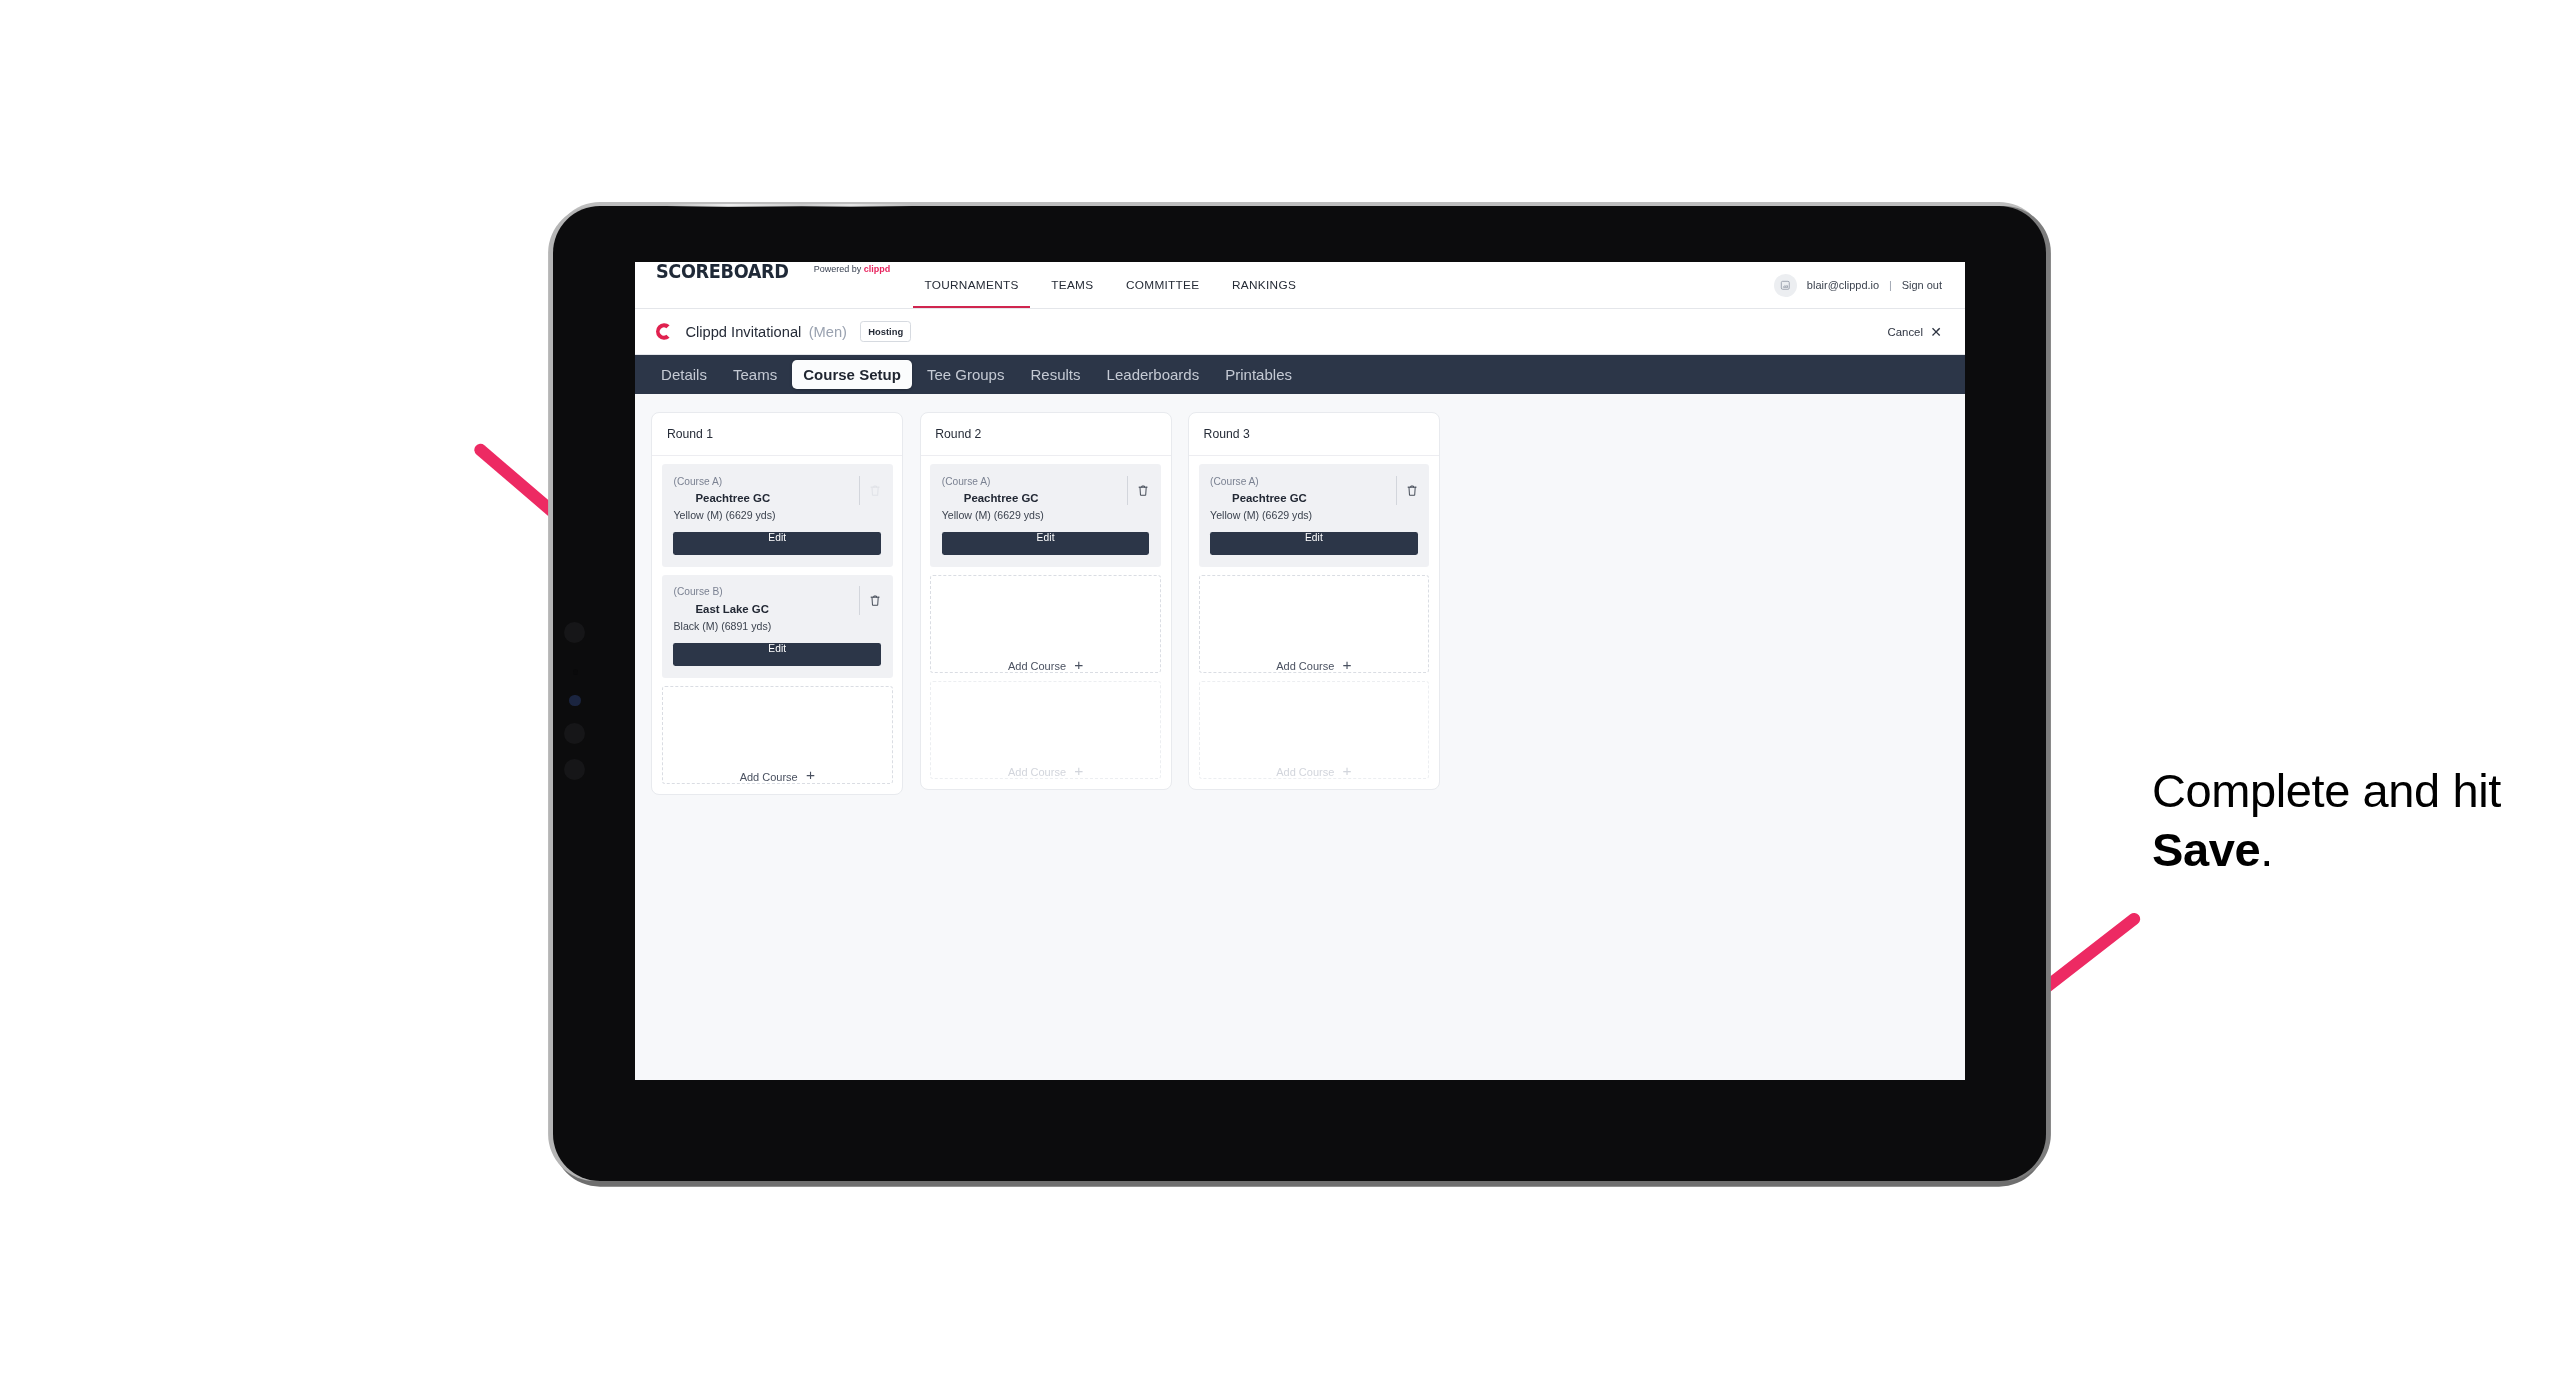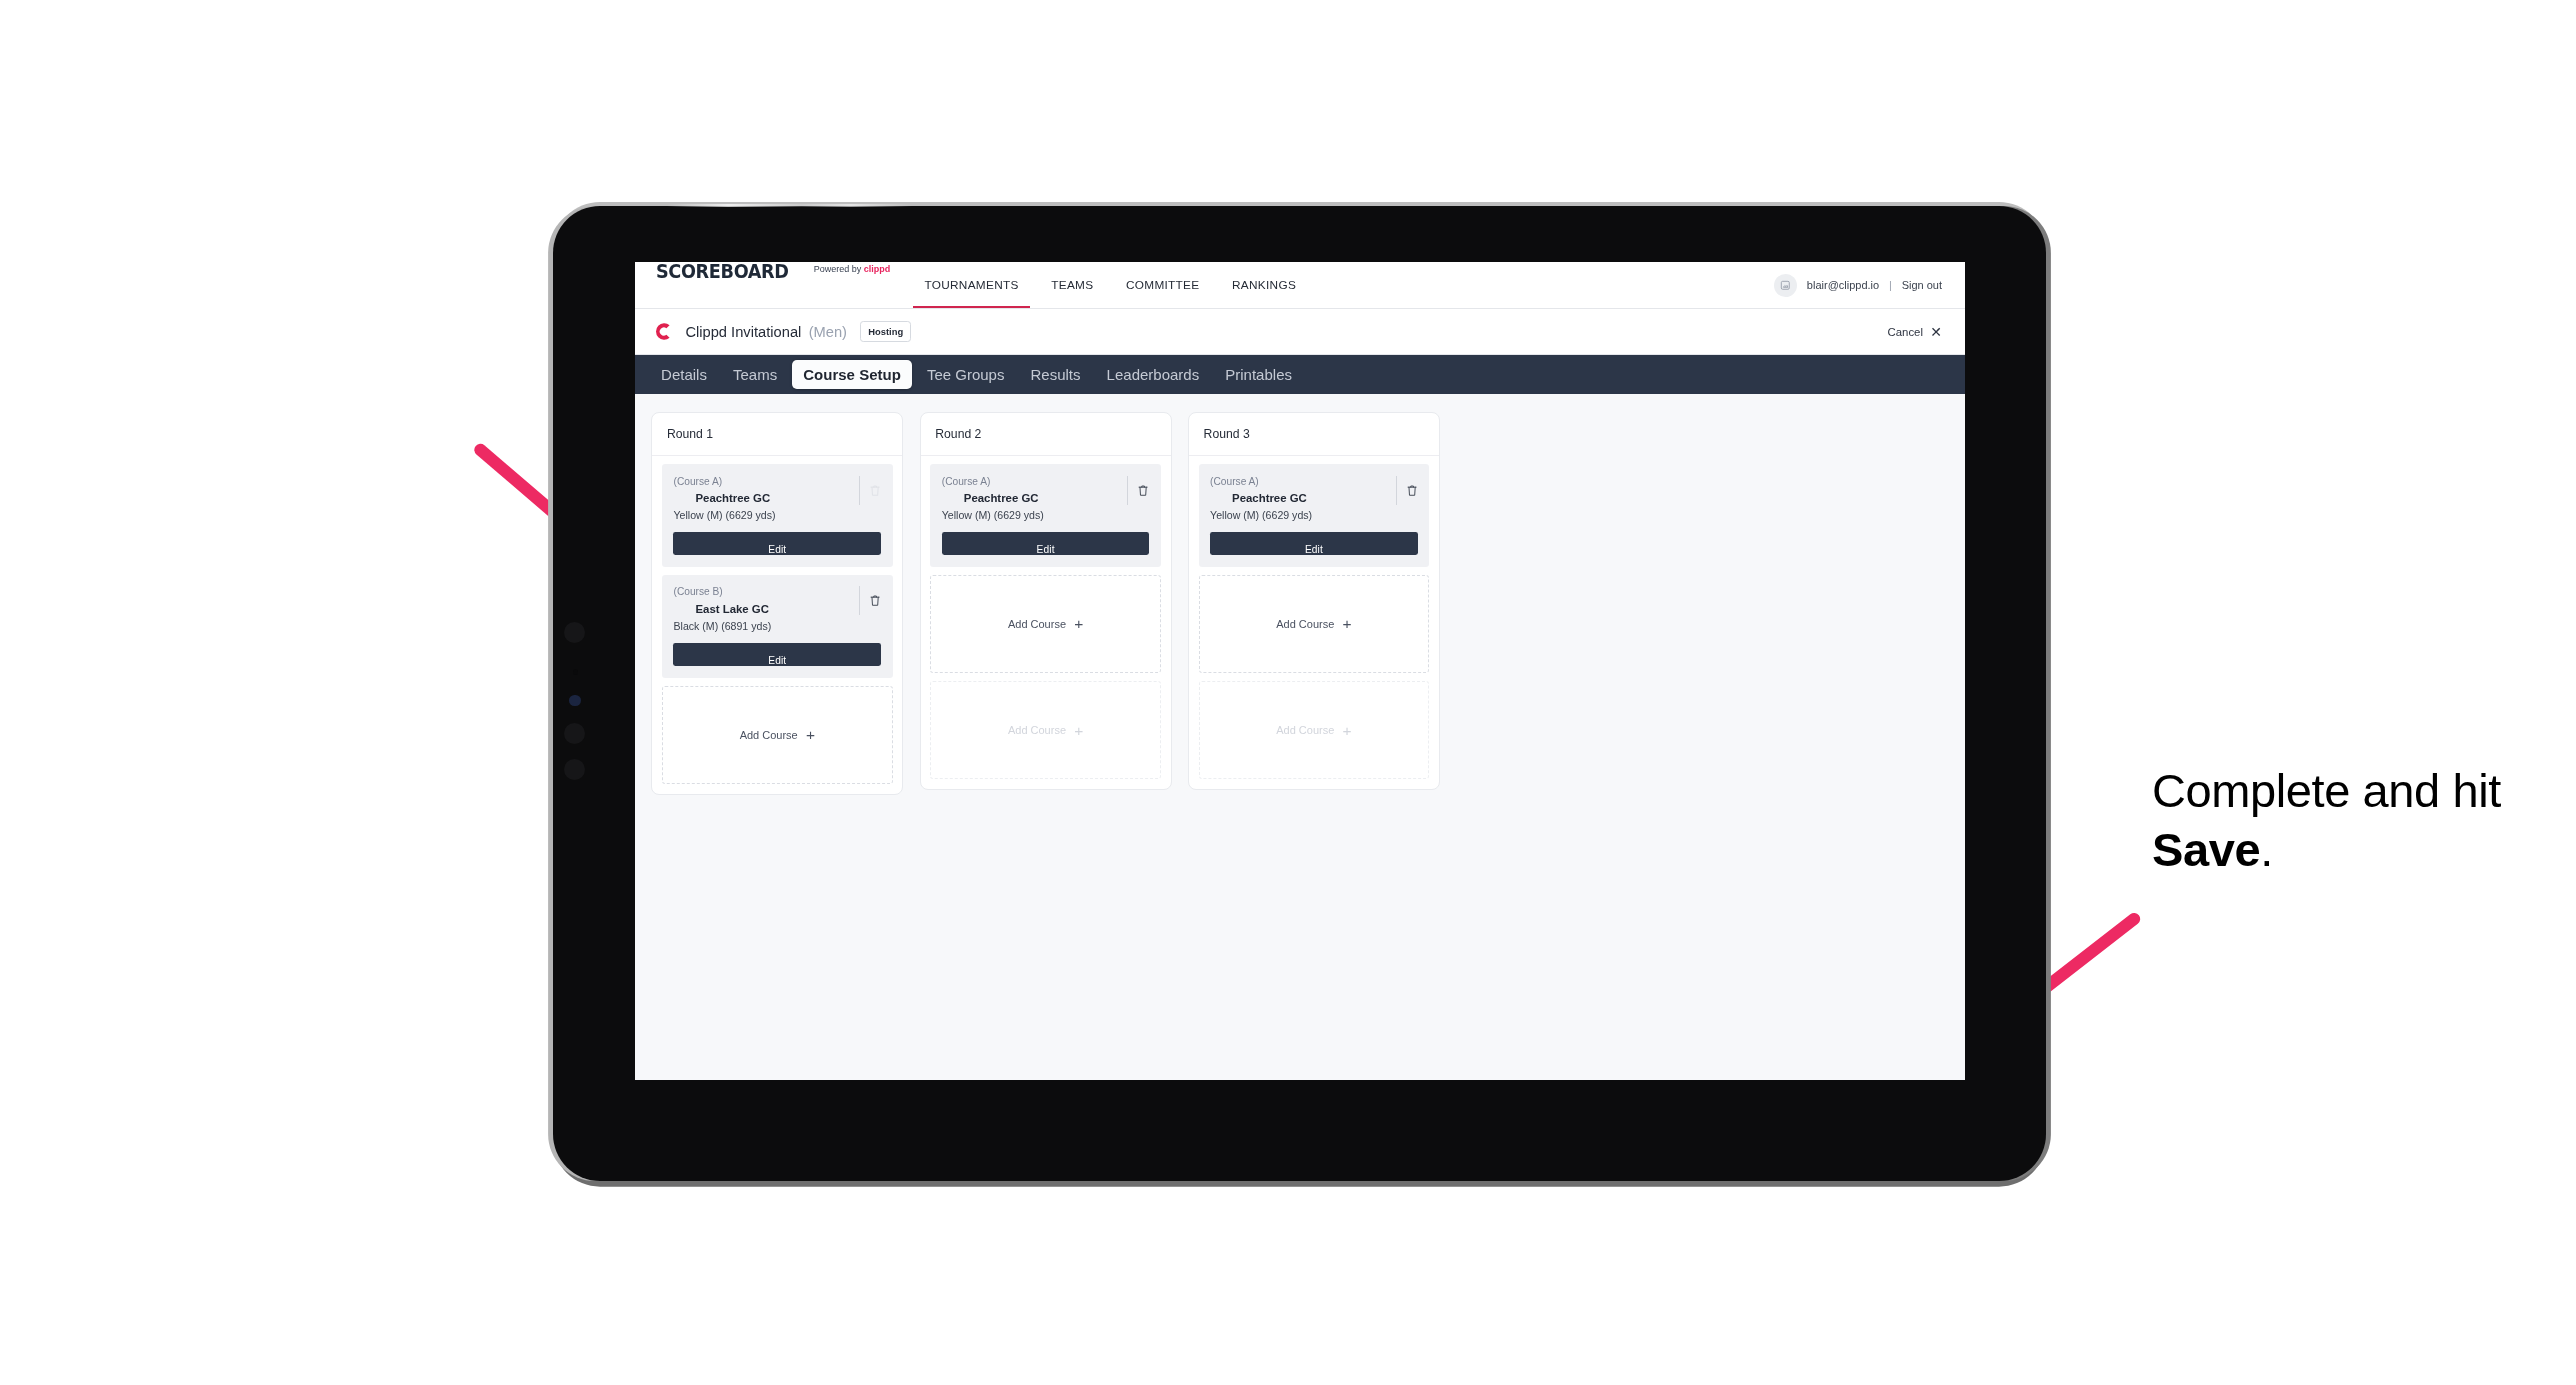--- a/index.html
+++ b/index.html
@@ -147,27 +147,27 @@
   .course-name { font-size:11.4px; font-weight:700; color:#222834; margin-top:3.3px; line-height:1.25;padding-left:22px; }
   .course-tee { font-size:10.6px; color:#3c434f; margin-top:3.3px; line-height:1.25; }
   .card-actions {
     position:absolute; right:11.4px; top:11.4px; display:flex; align-items:center; gap:9px;
   }
   .card-divider { width:0.8px; height:29px; background:#d3d6dc; }
   .trash-btn { cursor:pointer; display:flex; align-items:center; color:#3c434f; }
   .trash-btn.disabled { color:#dfe1e6; cursor:default; }
   .edit-btn {
     margin-top:10.6px; height:23px; background:#2c3648; border-radius:2.4px;
-    color:#fff; font-size:10.2px; display:flex; align-items:flex-end; justify-content:center;
+    color:#fff; font-size:10.2px; display:flex; align-items:flex-start; justify-content:center;
     cursor:pointer; letter-spacing:0.1px;
   }
 
   .add-course {
     border:0.8px dashed #dadde3; border-radius:3.3px; height:98px; background:#fff;
-    display:flex; align-items:center; justify-content:center; gap:8.2px;
+    display:flex; align-items:flex-end; justify-content:center; gap:8.2px;
     font-size:11px; color:#4a5160; cursor:pointer;
   }
   .add-course.faded { color:#d2d5dc; border-color:#eceef1; cursor:default; }
   .add-course .plus { font-size:15.5px; line-height:1; font-weight:300; }
 </style>
 </head>
 <body>
 
 <div id="stage">
 

